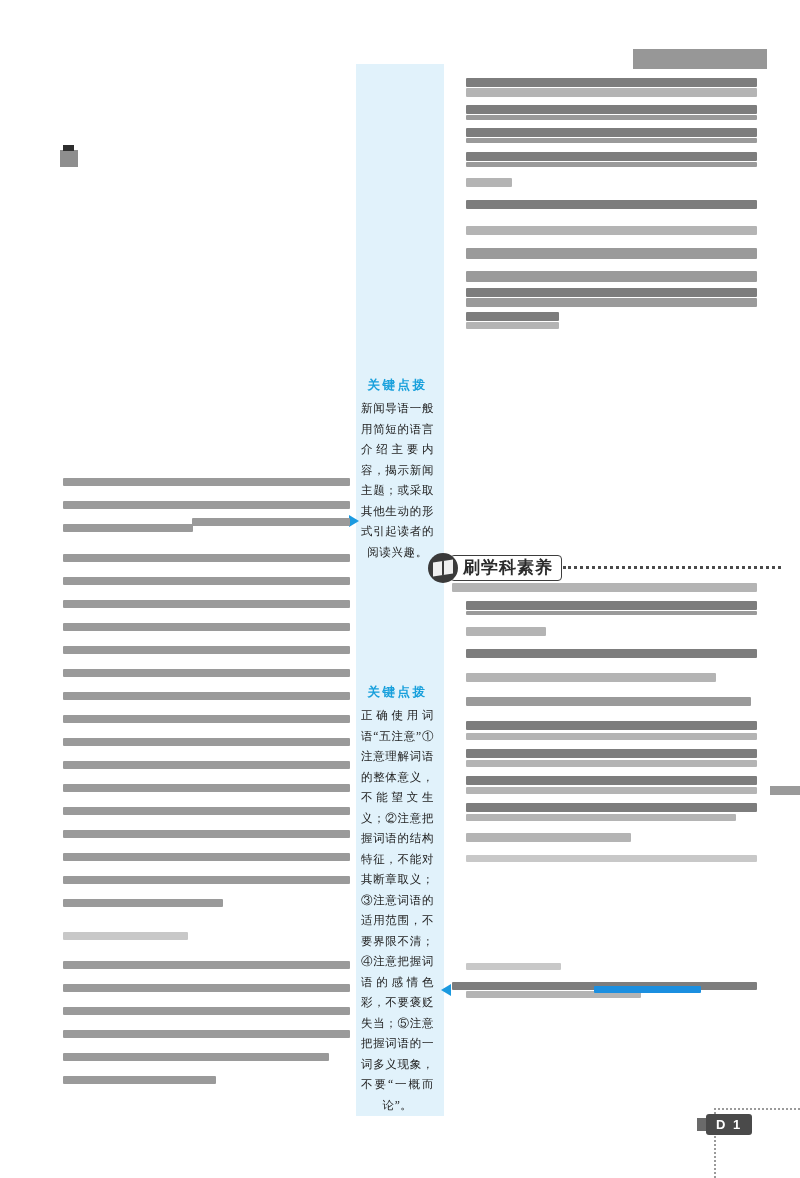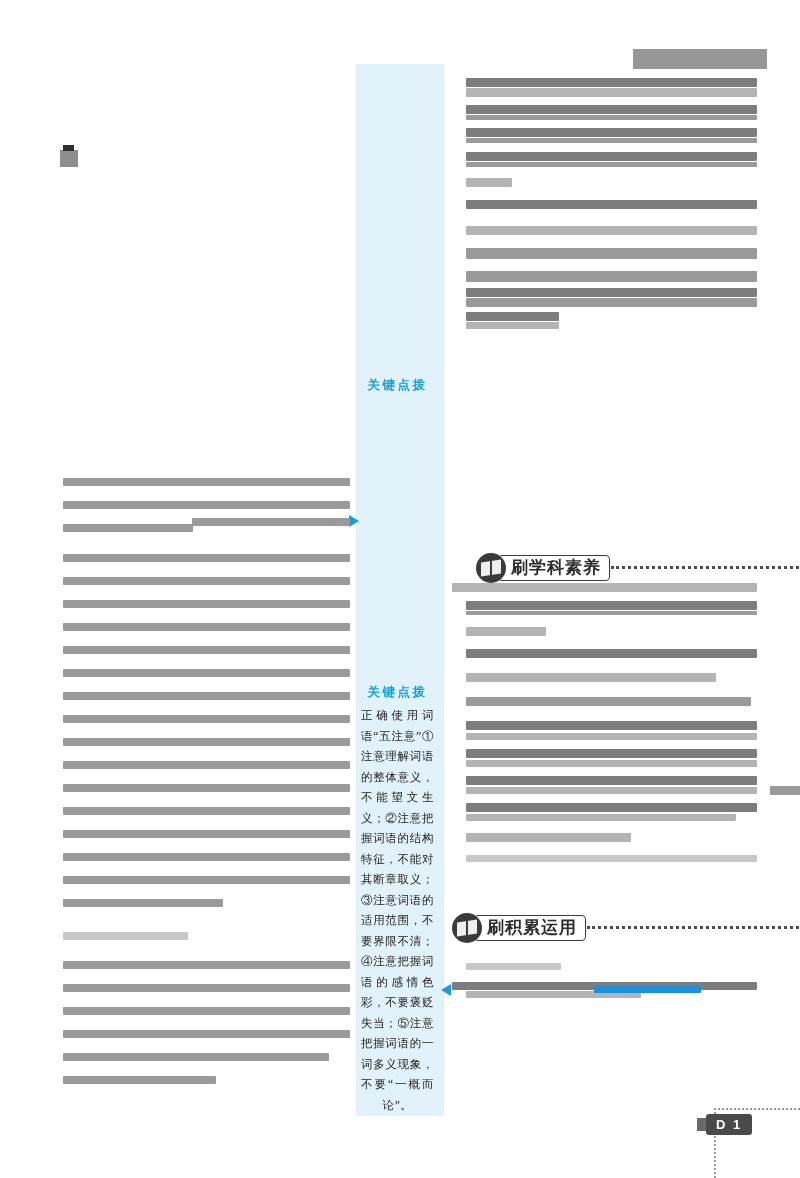--- a/index.html
+++ b/index.html
@@ -223,46 +223,40 @@
 
 <div class="page">
 
   <div class="top-tag"></div>
 
   <div class="corner-mark"></div>
 
   <div class="side-panel">
     <div class="side-block" style="top:313px;">
       <div class="side-title">关键点拨</div>
+      <div class="side-body">新闻导语一般用简短的语言介绍主要内容，揭示新闻主题；或采取其他生动的形式引起读者的阅读兴趣。</div>
     </div>
     <div class="side-block" style="top:620px;">
       <div class="side-title">关键点拨</div>
       <div class="side-body">正确使用词语“五注意”①注意理解词语的整体意义，不能望文生义；②注意把握词语的结构特征，不能对其断章取义；③注意词语的适用范围，不要界限不清；④注意把握词语的感情色彩，不要褒贬失当；⑤注意把握词语的一词多义现象，不要“一概而论”。</div>
     </div>
   </div>
 
   <div class="pointer" style="left:349px; top:515px;"></div>
   <div class="pointer left" style="left:441px; top:984px;"></div>
 
 
-  <div class="sec-head" style="left:476px; top:553px; width:305px;">
+  <div class="sec-head" style="left:428px; top:553px; width:305px;">
     <div class="sec-badge">
         <div class="book"></div>
       </div>
     <div class="sec-label">刷学科素养</div>
     <div class="sec-dots" style="left:135px; width:218px;"></div>
   </div>
 
-  <div class="sec-head" style="left:452px; top:913px; width:305px;">
-    <div class="sec-badge">
-        <div class="book"></div>
-      </div>
-    <div class="sec-label">刷积累运用</div>
-    <div class="sec-dots" style="left:135px; width:218px;"></div>
-  </div>
 
   <div>
     <div class="bar dark" style="left:466px; top:78px;  width:291px; height:9px;"></div>
     <div class="bar light" style="left:466px; top:88px;  width:291px; height:9px;"></div>
     <div class="bar dark" style="left:466px; top:105px; width:291px; height:9px;"></div>
     <div class="bar" style="left:466px; top:115px; width:291px; height:5px;"></div>
     <div class="bar dark" style="left:466px; top:128px; width:291px; height:9px;"></div>
     <div class="bar" style="left:466px; top:138px; width:291px; height:5px;"></div>
     <div class="bar dark" style="left:466px; top:152px; width:291px; height:9px;"></div>
     <div class="bar" style="left:466px; top:162px; width:291px; height:5px;"></div>

